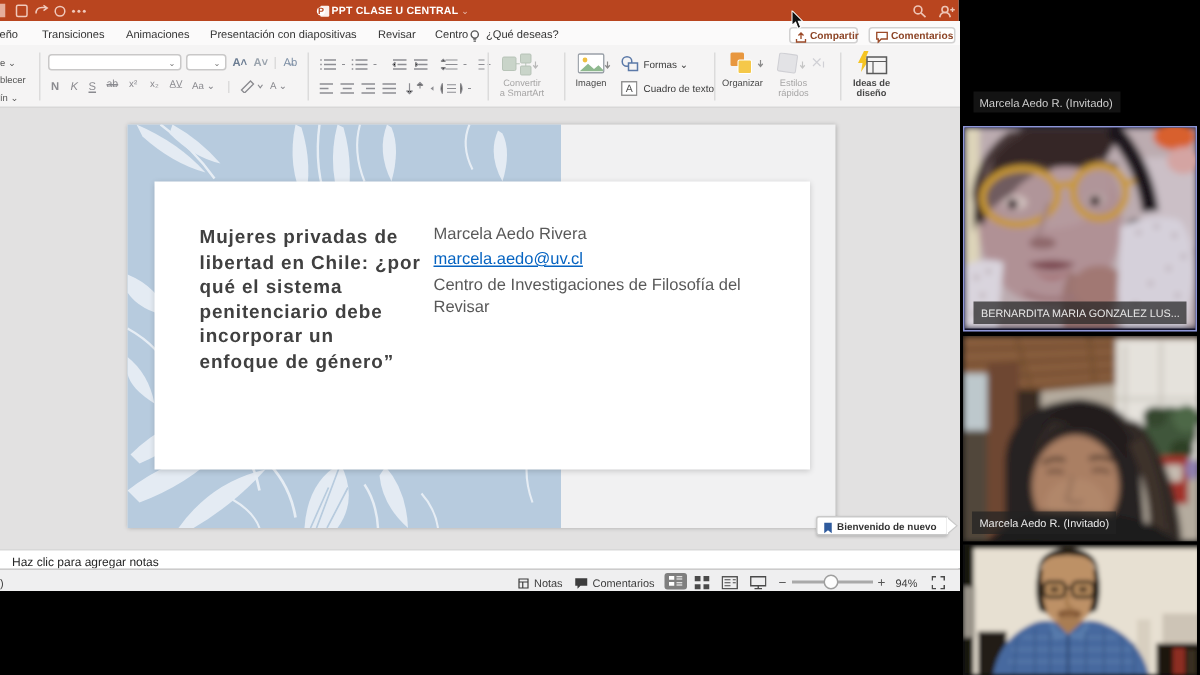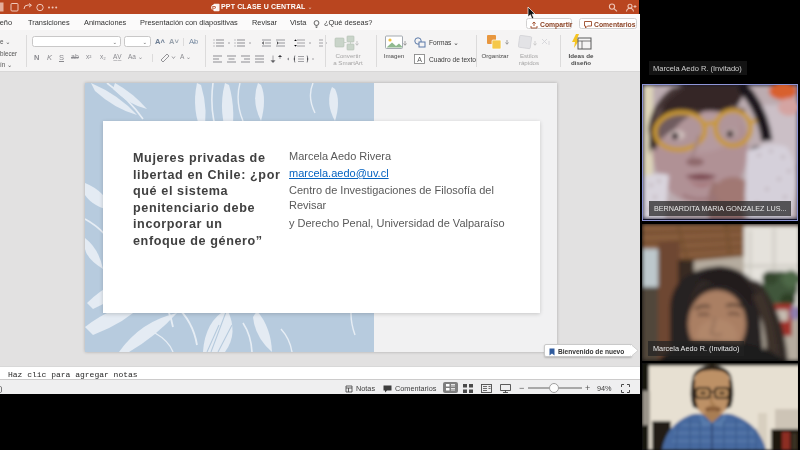--- a/index.html
+++ b/index.html
@@ -29,21 +29,21 @@
   #textbox { position:absolute; left:18px; top:38px; width:437px; height:192px; background:#fff;
      box-shadow:0 1px 4px rgba(0,0,0,.18); }
   #slidetitle { position:absolute; left:30px; top:29px; width:175px; font-size:12.6px;
      font-weight:bold; color:#404040; line-height:16.5px; letter-spacing:0.6px;}
   .scol { position:absolute; left:186px; font-size:11px; color:#595959; white-space:nowrap; }
   #tooltip { position:absolute; left:544px; top:272px; width:88px; height:13px; background:#fff;
      border:1px solid #c9c9c9; box-shadow:0 1px 2px rgba(0,0,0,.2); border-radius:2px; }
   
   #notes { position:absolute; left:0; top:366px; width:640px; height:13px; background:#fff;
      border-top:1px solid #d8d8d8; }
-  #notes span { position:absolute; left:8px; top:2.5px; font-size:8px; color:#262626;font-family:Liberation Mono, monospace; }
+  #notes span { position:absolute; left:8px; top:2.5px; font-size:8px; color:#262626; }
   #statusbar { position:absolute; left:0; top:379px; width:640px; height:15px; background:#efeff0;
      border-top:1px solid #cccbcb; }
   .st { position:absolute; font-size:7.3px; color:#3d3d3d; top:4px; }
   
   .vtile { position:absolute; left:642px; width:156px; overflow:hidden;padding-left:29px; }
   .vlabel { position:absolute; left:6px; background:rgba(35,35,35,.72); color:#e8e8e8;
      font-size:7.3px; padding:3px 5px 3px 5px; white-space:nowrap; }
 </style>
 </head>
 <body>
@@ -81,21 +81,21 @@
         </g>
       </svg>
     </div>
 
     <div id="menubar">
       <span class="mi" style="left:-4px">seño</span>
       <span class="mi" style="left:28px">Transiciones</span>
       <span class="mi" style="left:84px">Animaciones</span>
       <span class="mi" style="left:140px">Presentación con diapositivas</span>
       <span class="mi" style="left:252px">Revisar</span>
-      <span class="mi" style="left:290px">Vista</span>
+      <span class="mi" style="left:290px">Centro</span>
       <svg class="abs" style="left:313px;top:6px" width="7" height="9" viewBox="0 0 7 9">
         <circle cx="3.5" cy="3" r="2.4" fill="none" stroke="#555" stroke-width="0.9"></circle>
         <path d="M2.5 6 l2 0 M2.7 7.4 l1.6 0" stroke="#555" stroke-width="0.9"></path>
       </svg>
       <span class="mi" style="left:324px">¿Qué deseas?</span>
 
       <div class="abs" style="left:526px;top:3.5px;width:46px;height:11.5px;background:#fff;border:1px solid #d2d1d1;border-radius:2.5px">
         <svg class="abs" style="left:3px;top:2px" width="8" height="8" viewBox="0 0 8 8">
           <path d="M1 5 l0 2 6 0 0 -2 M4 5 l0 -4 M2.3 2.6 L4 1 l1.7 1.6" fill="none" stroke="#9c4a28" stroke-width="0.9"></path>
         </svg>
@@ -273,21 +273,20 @@
               <path d="M270 210 Q262 230 270 252" stroke-width="1.4"></path>
             </g>
           </svg>
         </div>
         <div id="textbox">
           <div id="slidetitle">Mujeres privadas de<br>libertad en Chile: ¿por<br>qué el sistema<br>penitenciario debe<br>incorporar un<br>enfoque de género”</div>
           <span class="scol" style="top:29px">Marcela Aedo Rivera</span>
           <span class="scol" style="top:46px;color:#0563c1;text-decoration:underline">marcela.aedo@uv.cl</span>
           <span class="scol" style="top:63px">Centro de Investigaciones de Filosofía del</span>
           <span class="scol" style="top:78px">Revisar</span>
-          <span class="scol" style="top:96px">y Derecho Penal, Universidad de Valparaíso</span>
         </div>
       </div>
 
       <div id="tooltip">
         <svg class="abs" style="left:4px;top:2.5px" width="6" height="8" viewBox="0 0 6 8">
           <path d="M0.5 0.5 h5 v7 l-2.5 -2 -2.5 2 z" fill="#2f5b9d"></path>
         </svg>
         <span class="abs" style="left:13px;top:3px;font-size:6.6px;font-weight:bold;color:#333;white-space:nowrap">Bienvenido de nuevo</span>
         <svg class="abs" style="left:86px;top:-1px" width="8" height="13" viewBox="0 0 8 13">
           <path d="M0 0.5 L7 6.5 L0 12.5 Z" fill="#fff" stroke="#c9c9c9" stroke-width="0.8"></path>

